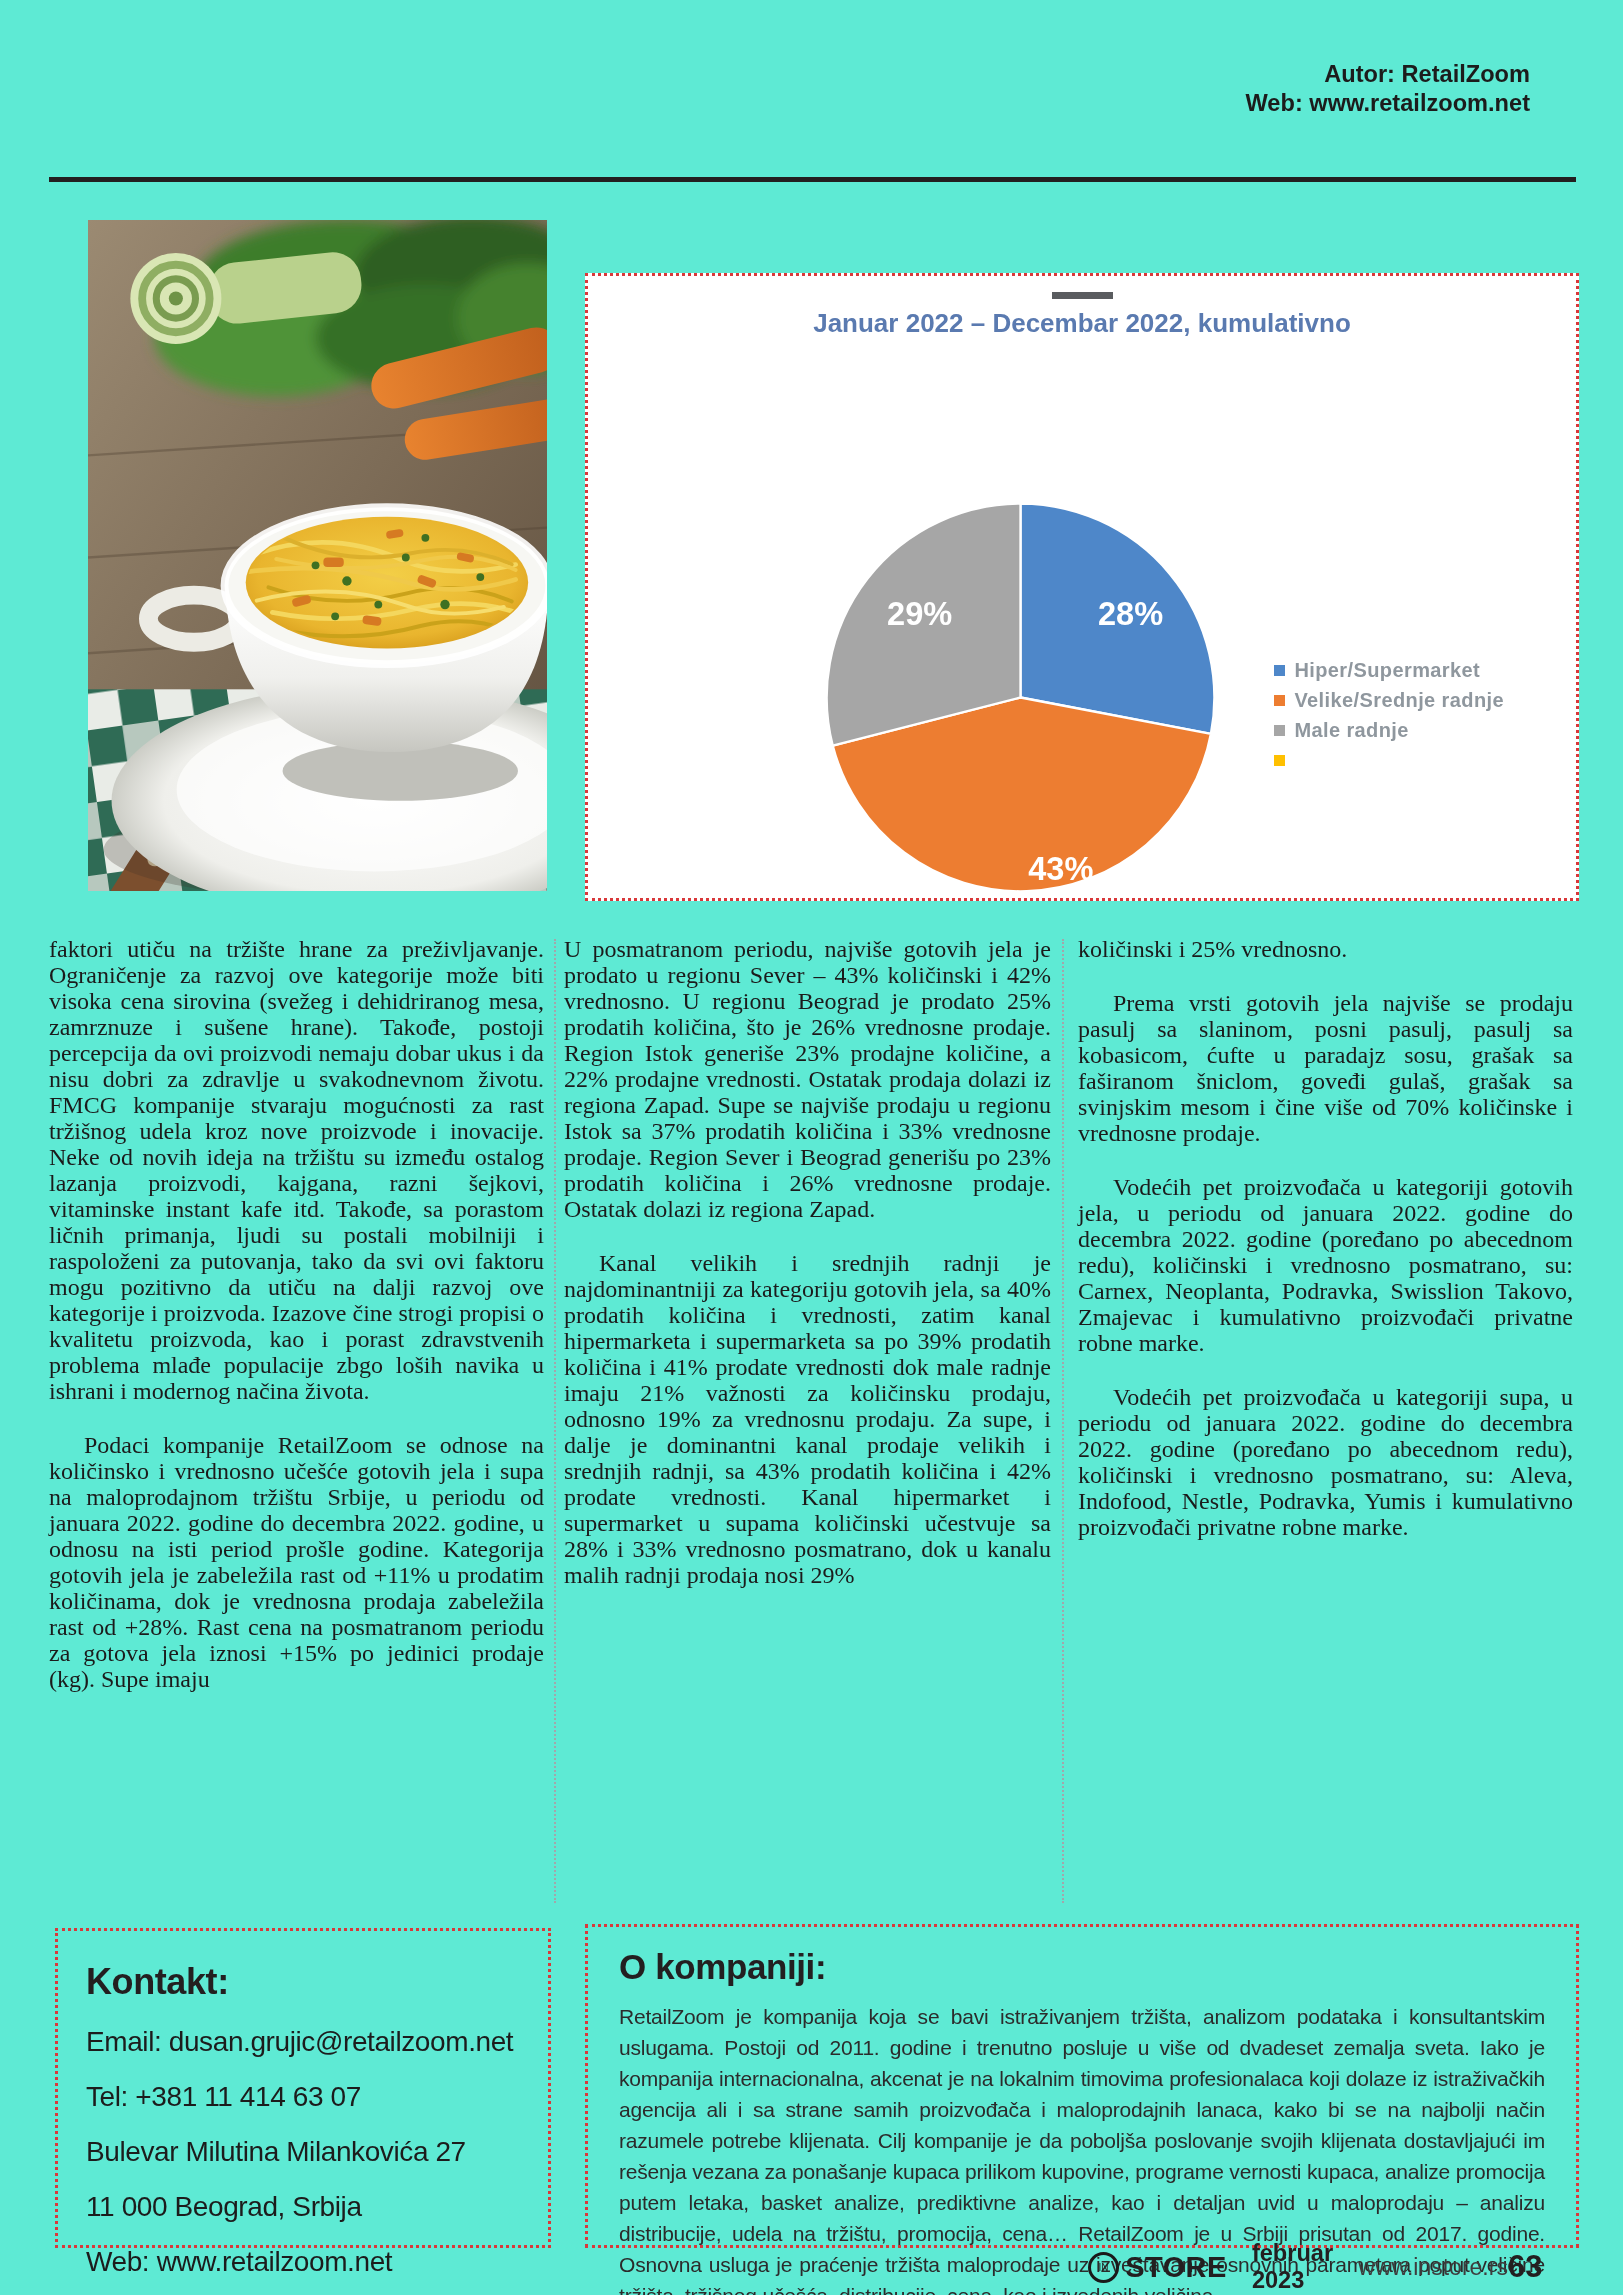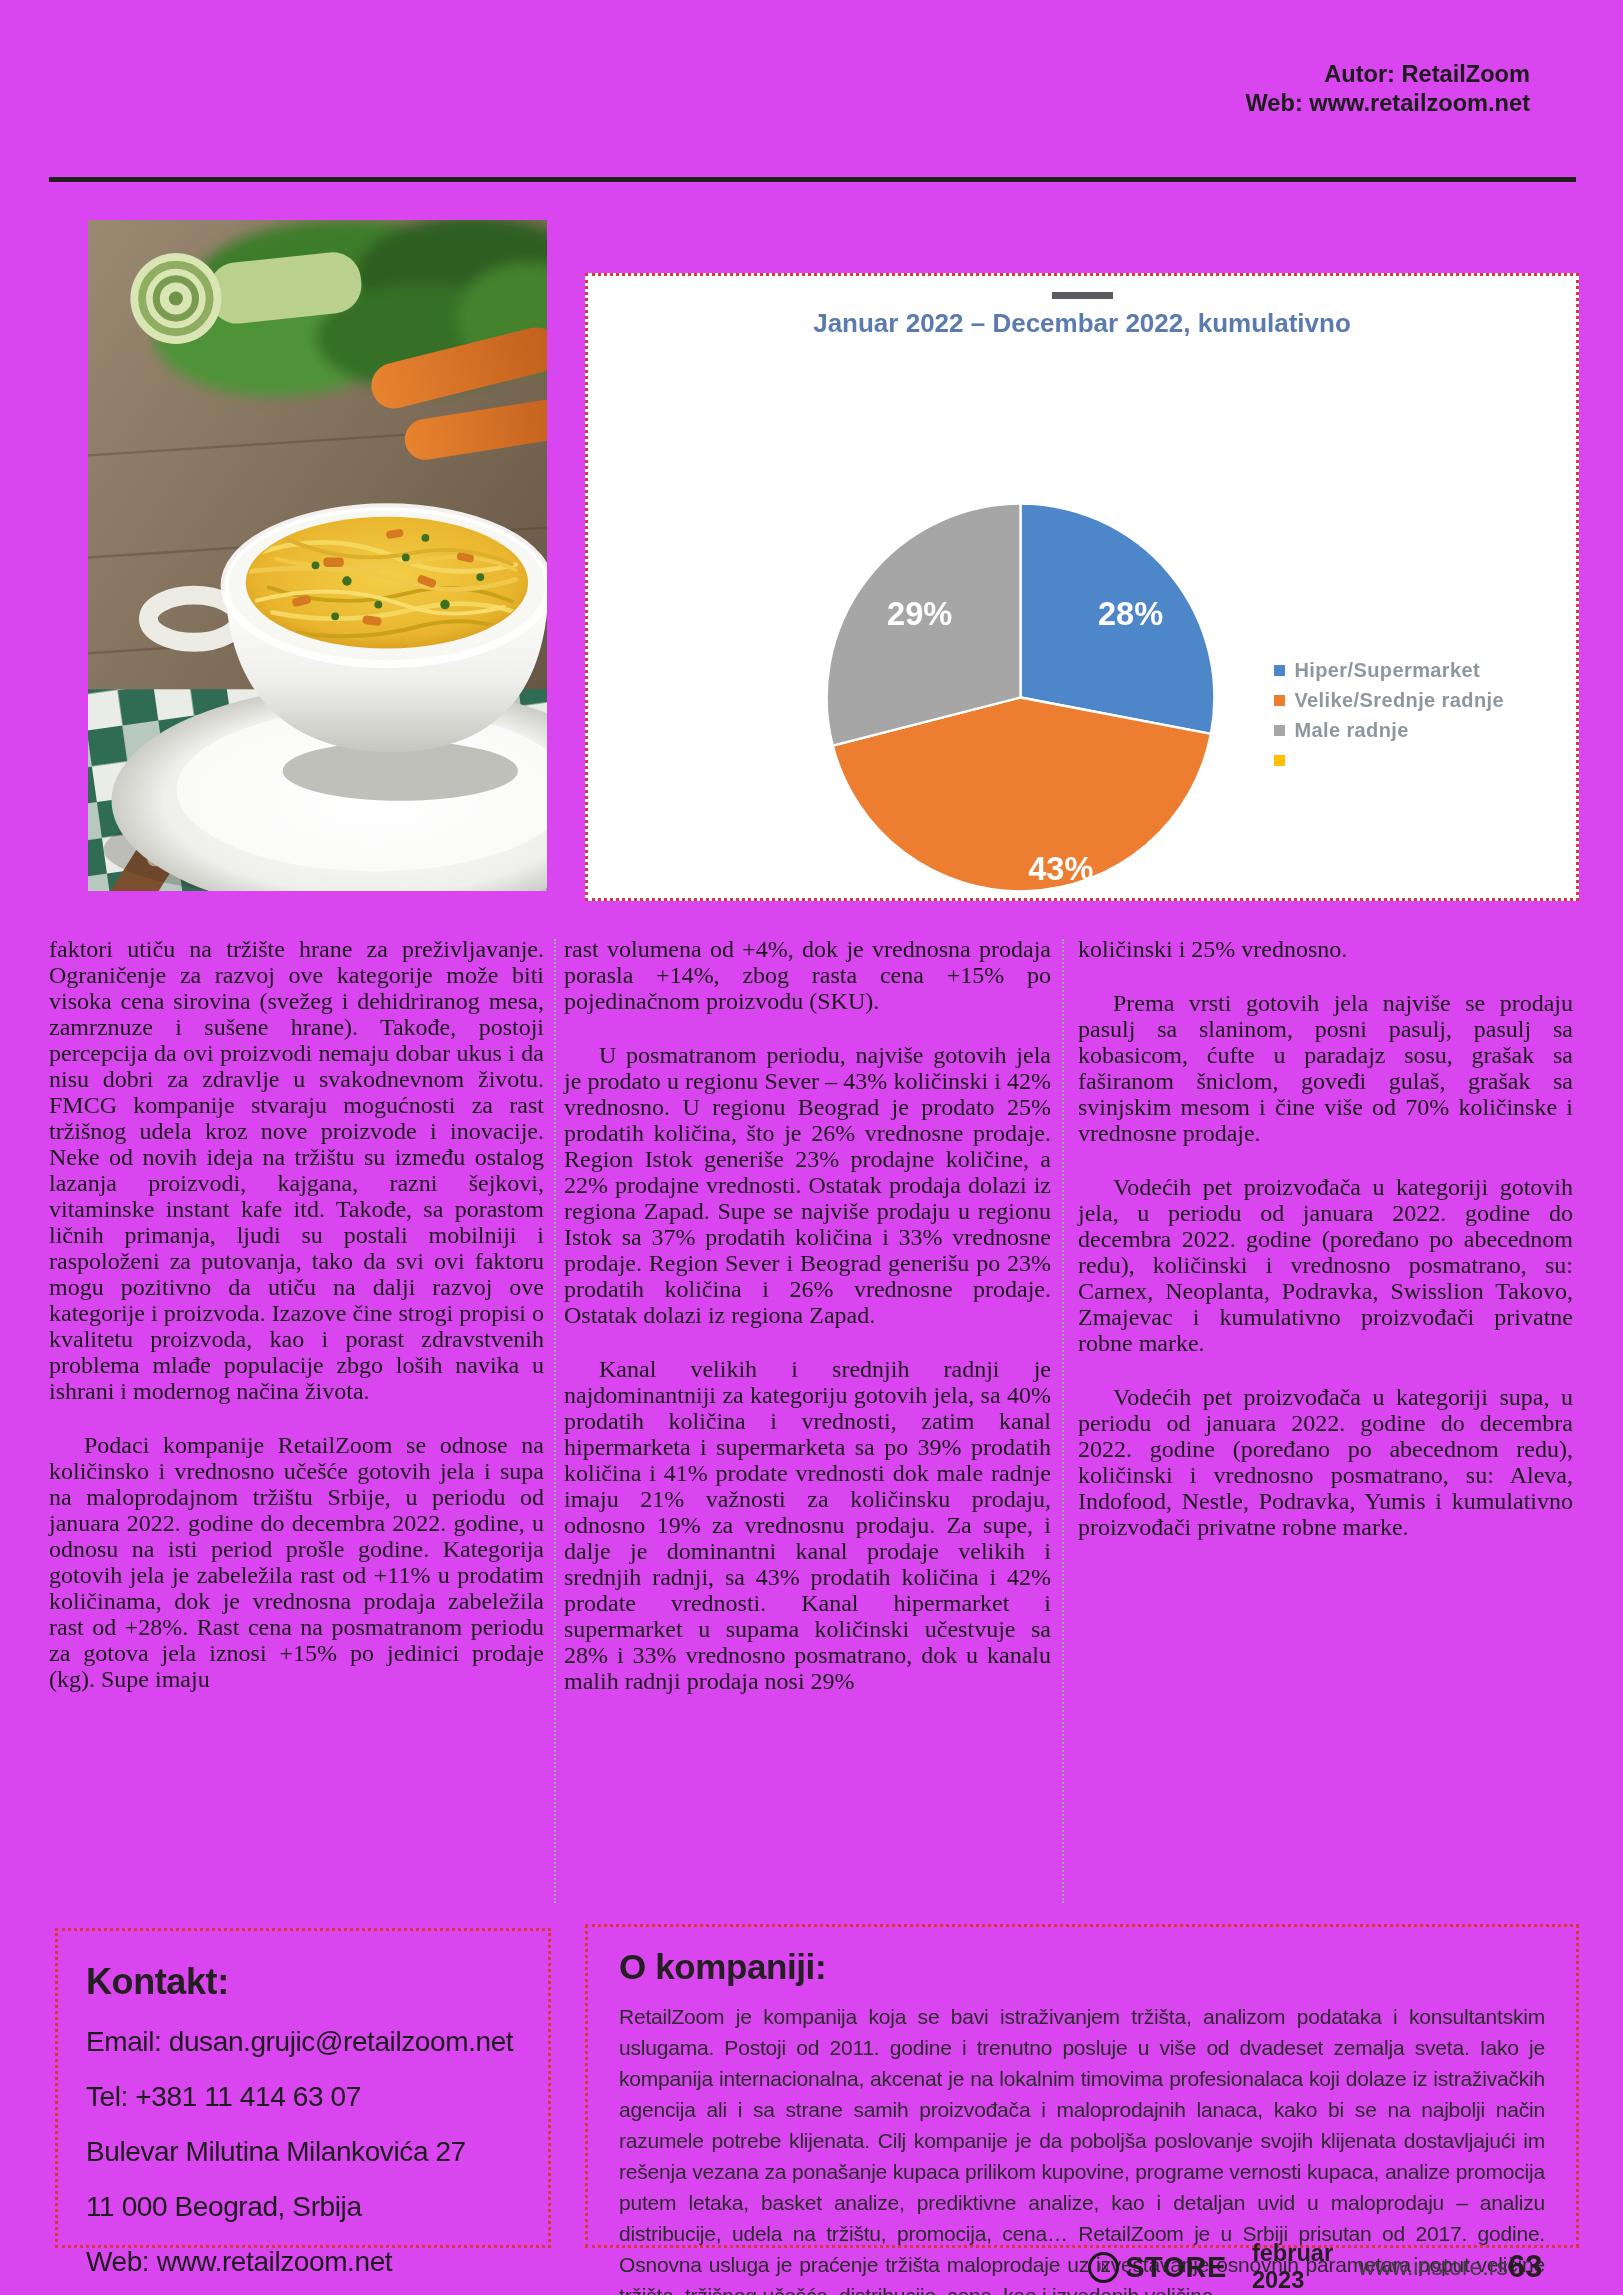--- a/index.html
+++ b/index.html
@@ -1,16 +1,16 @@
 <!DOCTYPE html>
 <html style="font-size:12.6px"><head>
 <meta charset="utf-8">
 <style>
   html,body{margin:0;padding:0;background:#ffffff;}
-  .page{position:relative;width:1623px;height:2295px;background:#d946ef;overflow:hidden;
+  .page{position:relative;width:1623px;height:2295px;background:#5eead4;overflow:hidden;
         font-family:"Liberation Sans",sans-serif;color:#231f20;}
 
   
   .hdr{position:absolute;top:60px;right:93px;text-align:right;font-weight:bold;
        font-size:23.6px;line-height:29px;color:#1c1c1c;}
   .hdr-rule{position:absolute;left:49px;top:177px;width:1527px;height:4.7px;background:#231f20;}
 
   
   .photo{position:absolute;left:88px;top:220px;width:459px;height:671px;}
 
@@ -228,21 +228,20 @@
       </div>
     </div>
   </div>
 
   <div class="col col1">
     <p>faktori utiču na tržište hrane za preživljavanje. Ograničenje za razvoj ove kategorije može biti visoka cena sirovina (svežeg i dehidriranog mesa, zamrznuze i sušene hrane). Takođe, postoji percepcija da ovi proizvodi nemaju dobar ukus i da nisu dobri za zdravlje u svakodnevnom životu. FMCG kompanije stvaraju mogućnosti za rast tržišnog udela kroz nove proizvode i inovacije. Neke od novih ideja na tržištu su između ostalog lazanja proizvodi, kajgana, razni šejkovi, vitaminske instant kafe itd. Takođe, sa porastom ličnih primanja, ljudi su postali mobilniji i raspoloženi za putovanja, tako da svi ovi faktoru mogu pozitivno da utiču na dalji razvoj ove kategorije i proizvoda. Izazove čine strogi propisi o kvalitetu proizvoda, kao i porast zdravstvenih problema mlađe populacije zbgo loših navika u ishrani i modernog načina života.</p>
     <p>Podaci kompanije RetailZoom se odnose na količinsko i vrednosno učešće gotovih jela i supa na maloprodajnom tržištu Srbije, u periodu od januara 2022. godine do decembra 2022. godine, u odnosu na isti period prošle godine. Kategorija gotovih jela je zabeležila rast od +11% u prodatim količinama, dok je vrednosna prodaja zabeležila rast od +28%. Rast cena na posmatranom periodu za gotova jela iznosi +15% po jedinici prodaje (kg). Supe imaju</p>
   </div>
   <div class="colsep sep1"></div>
   <div class="col col2">
-    <p>rast volumena od +4%, dok je vrednosna prodaja porasla +14%, zbog rasta cena +15% po pojedinačnom proizvodu (SKU).</p>
     <p>U posmatranom periodu, najviše gotovih jela je prodato u regionu Sever – 43% količinski i 42% vrednosno. U regionu Beograd je prodato 25% prodatih količina, što je 26% vrednosne prodaje. Region Istok generiše 23% prodajne količine, a 22% prodajne vrednosti. Ostatak prodaja dolazi iz regiona Zapad. Supe se najviše prodaju u regionu Istok sa 37% prodatih količina i 33% vrednosne prodaje. Region Sever i Beograd generišu po 23% prodatih količina i 26% vrednosne prodaje. Ostatak dolazi iz regiona Zapad.</p>
     <p>Kanal velikih i srednjih radnji je najdominantniji za kategoriju gotovih jela, sa 40% prodatih količina i vrednosti, zatim kanal hipermarketa i supermarketa sa po 39% prodatih količina i 41% prodate vrednosti dok male radnje imaju 21% važnosti za količinsku prodaju, odnosno 19% za vrednosnu prodaju. Za supe, i dalje je dominantni kanal prodaje velikih i srednjih radnji, sa 43% prodatih količina i 42% prodate vrednosti. Kanal hipermarket i supermarket u supama količinski učestvuje sa 28% i 33% vrednosno posmatrano, dok u kanalu malih radnji prodaja nosi 29%</p>
   </div>
   <div class="colsep sep2"></div>
   <div class="col col3">
     <p>količinski i 25% vrednosno.</p>
     <p>Prema vrsti gotovih jela najviše se prodaju pasulj sa slaninom, posni pasulj, pasulj sa kobasicom, ćufte u paradajz sosu, grašak sa faširanom šniclom, goveđi gulaš, grašak sa svinjskim mesom i čine više od 70% količinske i vrednosne prodaje.</p>
     <p>Vodećih pet proizvođača u kategoriji gotovih jela, u periodu od januara 2022. godine do decembra 2022. godine (poređano po abecednom redu), količinski i vrednosno posmatrano, su: Carnex, Neoplanta, Podravka, Swisslion Takovo, Zmajevac i kumulativno proizvođači privatne robne marke.</p>
     <p>Vodećih pet proizvođača u kategoriji supa, u periodu od januara 2022. godine do decembra 2022. godine (poređano po abecednom redu), količinski i vrednosno posmatrano, su: Aleva, Indofood, Nestle, Podravka, Yumis i kumulativno proizvođači privatne robne marke.</p>
   </div>

